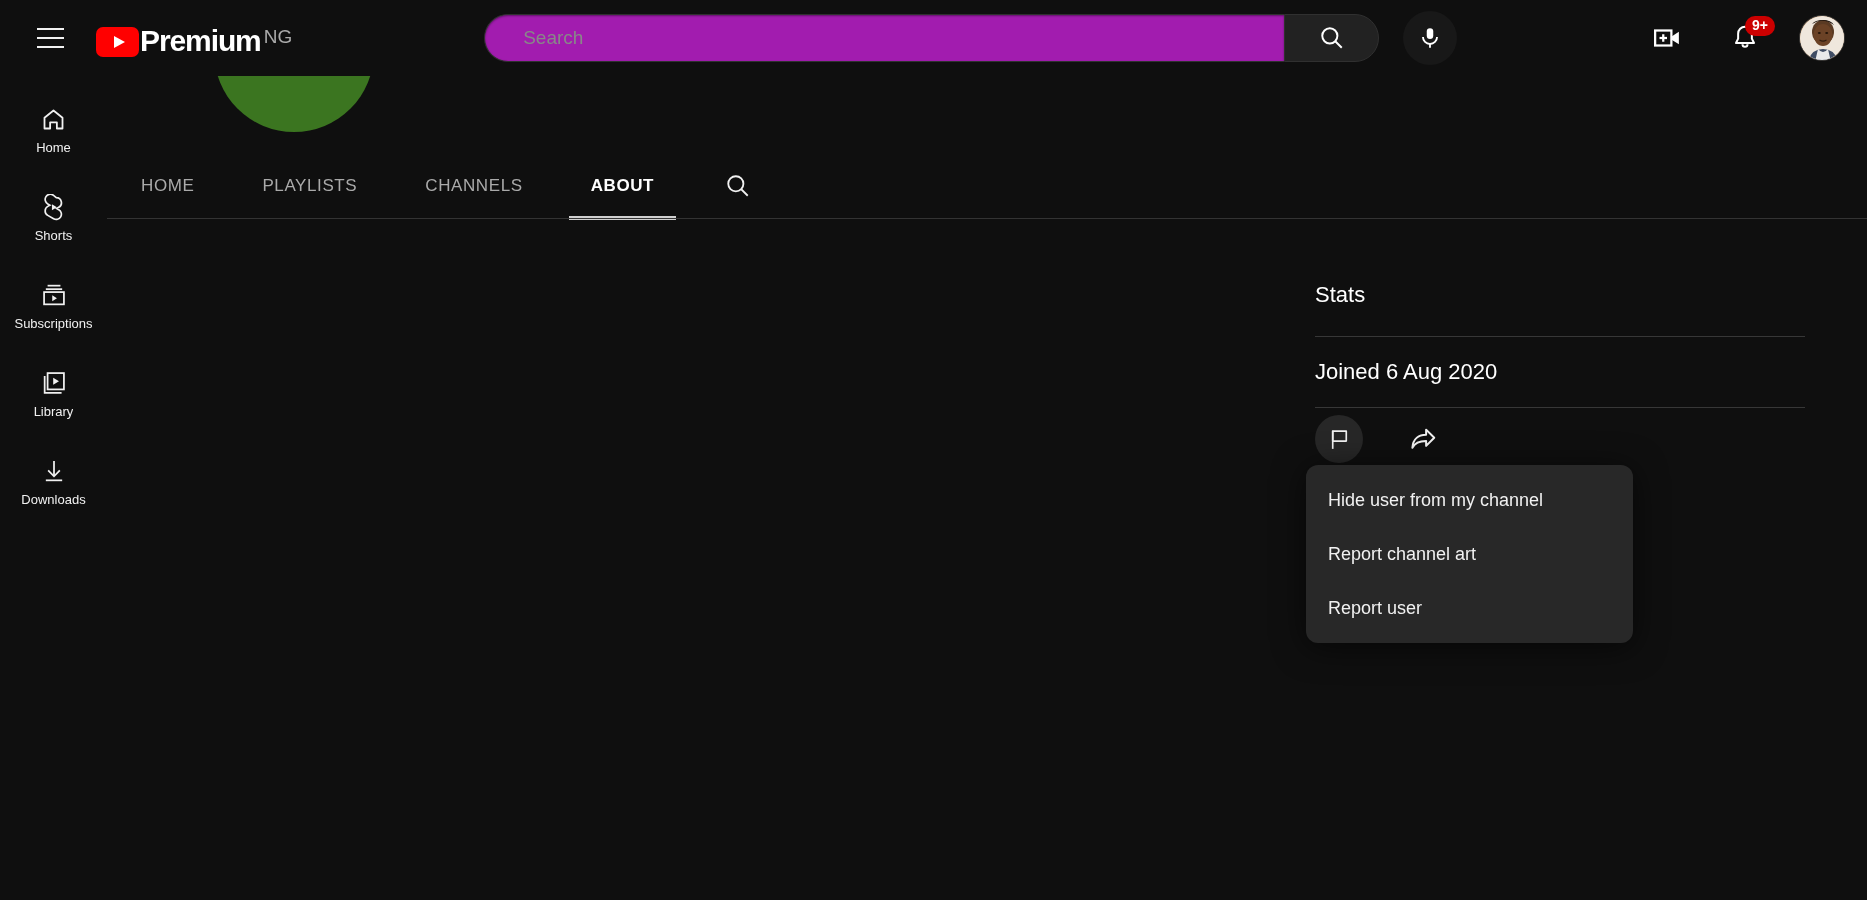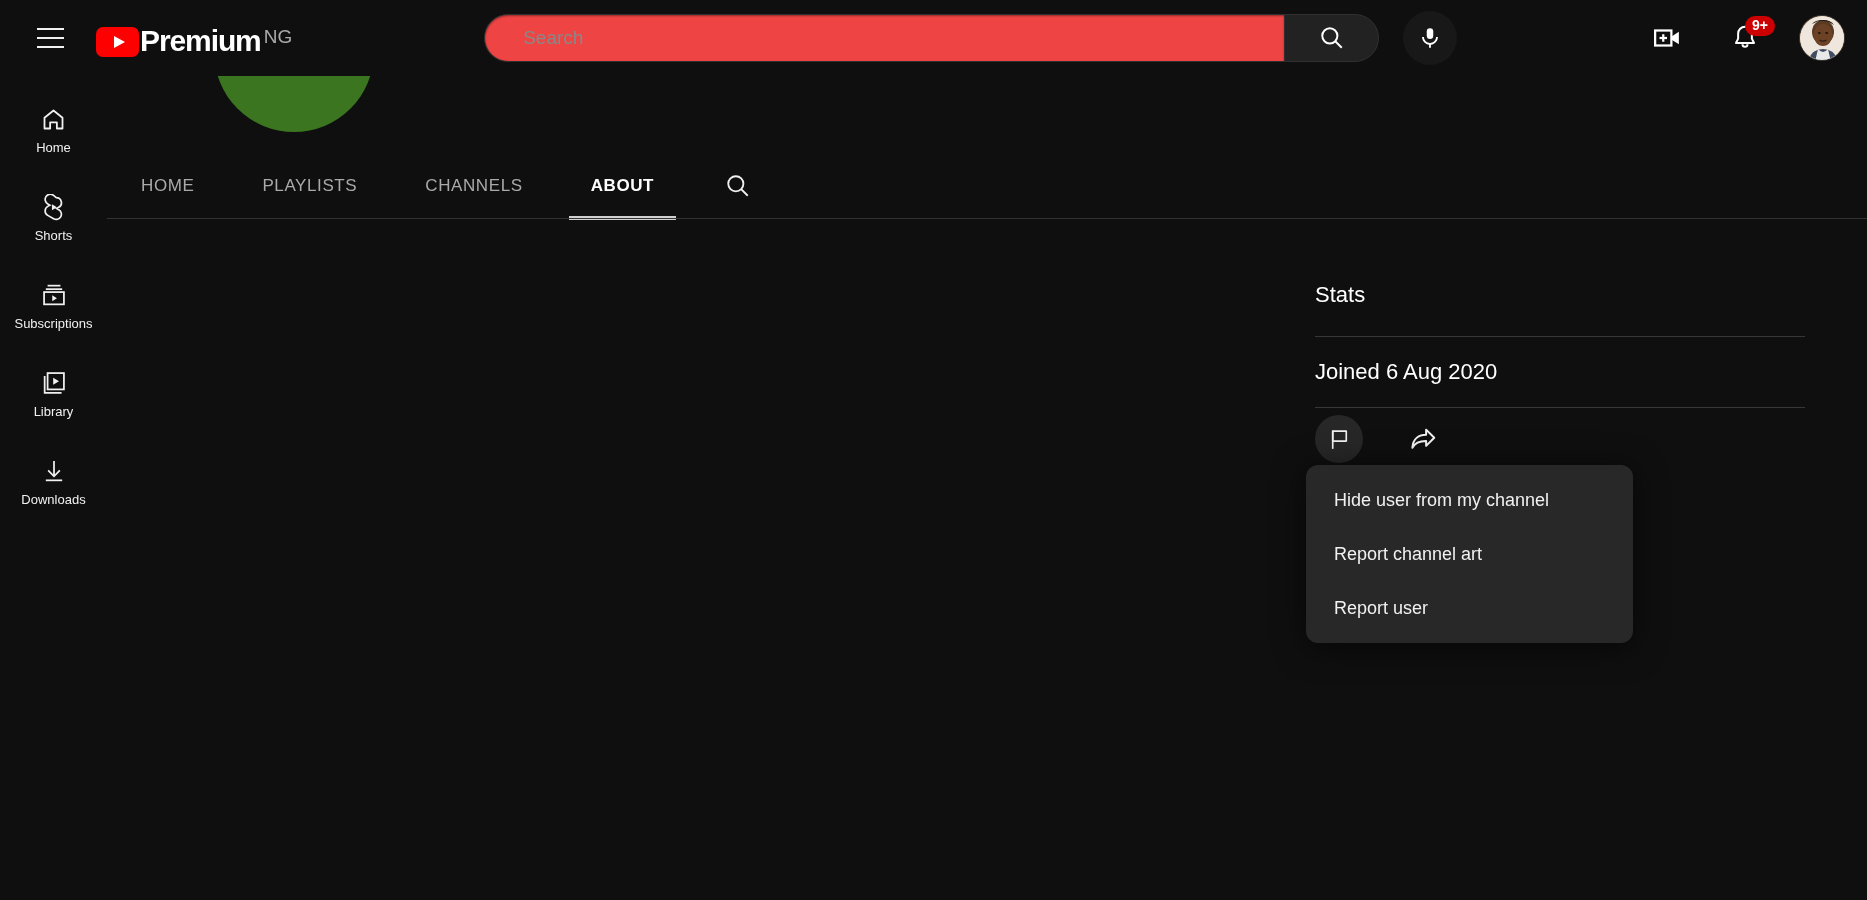--- a/index.html
+++ b/index.html
@@ -50,21 +50,21 @@
     font-weight: 400;
   }
 
   
   .search-zone {
     display: flex; align-items: center;
     margin-left: 192px;
   }
   .search-box {
     width: 800px; height: 48px;
-    background: #ef4444;
+    background: #a21caf;
     border: 1px solid #303030;
     border-right: none;
     border-radius: 40px 0 0 40px;
     display: flex; align-items: center;
     padding-left: 38px;
     box-shadow: inset 0 1px 2px rgba(0,0,0,.4);
   }
   .search-box input {
     background: transparent; border: none; outline: none;
     color: #fff; font-size: 19px; width: 100%;
@@ -196,21 +196,21 @@
     display: flex; align-items: center; justify-content: center;
     cursor: pointer;
   }
 
   
   #dropdown {
     position: absolute; top: 465px; left: 1306px;
     width: 327px;
     background: #282828;
     border-radius: 12px;
-    padding: 8px 6px;
+    padding: 8px 0;
     box-shadow: 0 4px 32px rgba(0,0,0,.6);
     z-index: 50;
   }
   .menu-item {
     height: 54px; display: flex; align-items: center;
     padding-left: 22px;
     color: #f1f1f1; font-size: 18px;
     cursor: pointer; white-space: nowrap;
   }
 </style>

